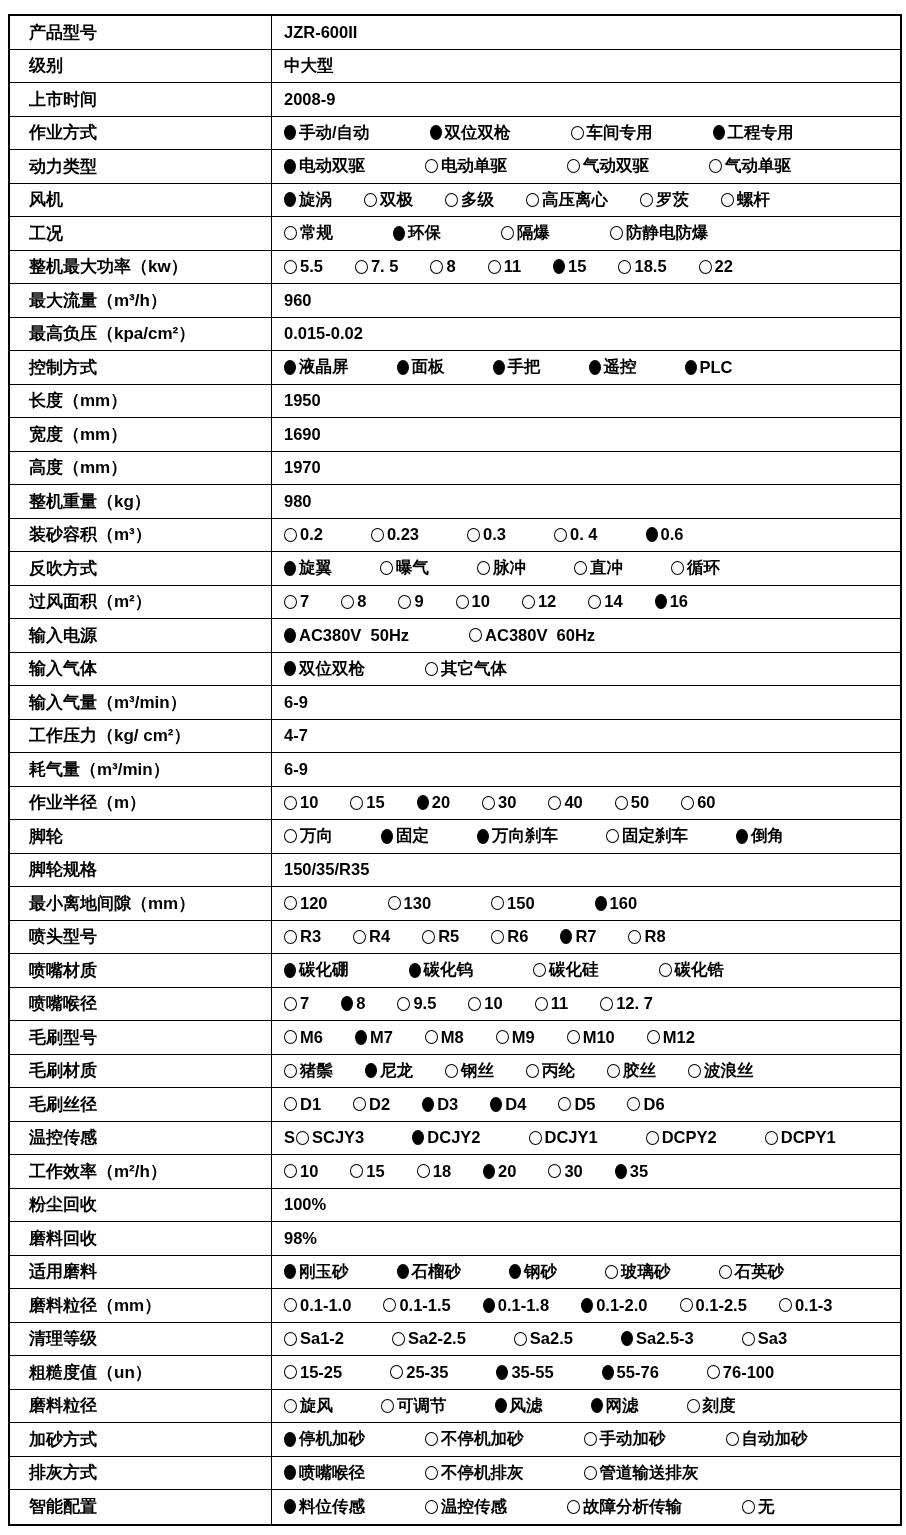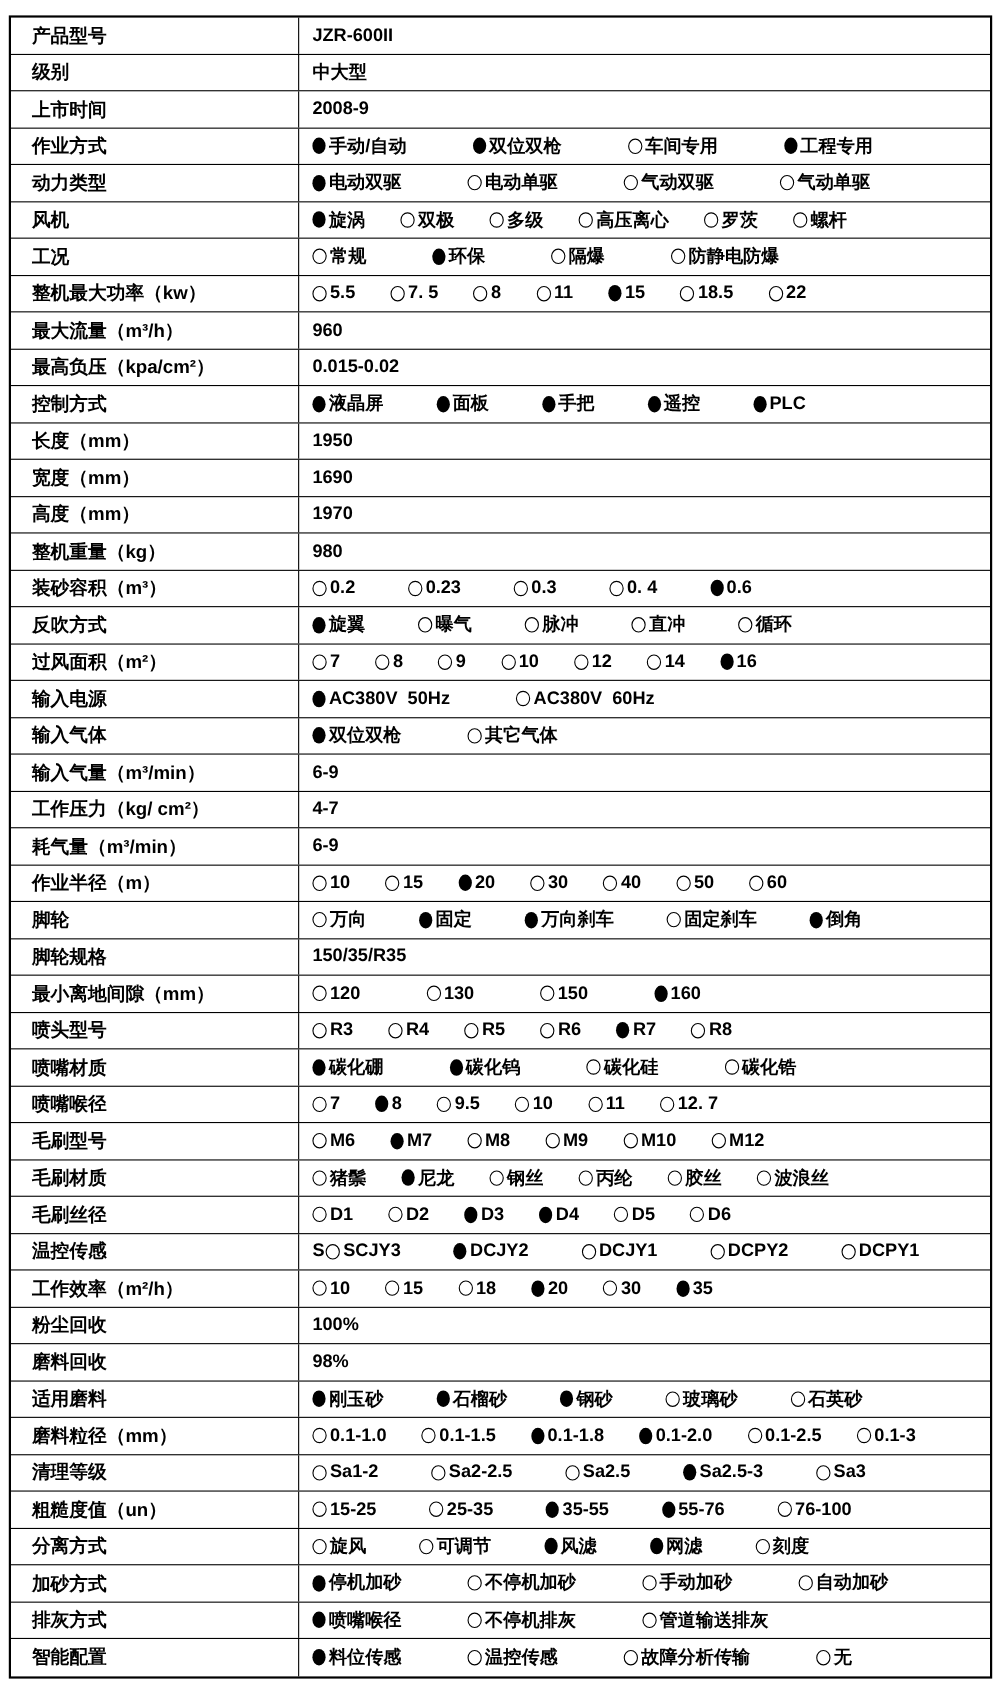--- a/index.html
+++ b/index.html
@@ -209,21 +209,21 @@
       </div>
       <div class="row">
         <div class="cell label">清理等级</div>
         <div class="cell value mid"><span class="opt"><span class="mk e"></span><span class="ot">Sa1-2</span></span><span class="opt"><span class="mk e"></span><span class="ot">Sa2-2.5</span></span><span class="opt"><span class="mk e"></span><span class="ot">Sa2.5</span></span><span class="opt"><span class="mk f"></span><span class="ot">Sa2.5-3</span></span><span class="opt"><span class="mk e"></span><span class="ot">Sa3</span></span></div>
       </div>
       <div class="row">
         <div class="cell label">粗糙度值（un）</div>
         <div class="cell value mid"><span class="opt"><span class="mk e"></span><span class="ot">15-25</span></span><span class="opt"><span class="mk e"></span><span class="ot">25-35</span></span><span class="opt"><span class="mk f"></span><span class="ot">35-55</span></span><span class="opt"><span class="mk f"></span><span class="ot">55-76</span></span><span class="opt"><span class="mk e"></span><span class="ot">76-100</span></span></div>
       </div>
       <div class="row">
-        <div class="cell label">分离方式</div>
+        <div class="cell label">磨料粒径</div>
         <div class="cell value mid"><span class="opt"><span class="mk e"></span><span class="ot">旋风</span></span><span class="opt"><span class="mk e"></span><span class="ot">可调节</span></span><span class="opt"><span class="mk f"></span><span class="ot">风滤</span></span><span class="opt"><span class="mk f"></span><span class="ot">网滤</span></span><span class="opt"><span class="mk e"></span><span class="ot">刻度</span></span></div>
       </div>
       <div class="row">
         <div class="cell label">加砂方式</div>
         <div class="cell value wide"><span class="opt"><span class="mk f"></span><span class="ot">停机加砂</span></span><span class="opt"><span class="mk e"></span><span class="ot">不停机加砂</span></span><span class="opt"><span class="mk e"></span><span class="ot">手动加砂</span></span><span class="opt"><span class="mk e"></span><span class="ot">自动加砂</span></span></div>
       </div>
       <div class="row">
         <div class="cell label">排灰方式</div>
         <div class="cell value wide"><span class="opt"><span class="mk f"></span><span class="ot">喷嘴喉径</span></span><span class="opt"><span class="mk e"></span><span class="ot">不停机排灰</span></span><span class="opt"><span class="mk e"></span><span class="ot">管道输送排灰</span></span></div>
       </div>

